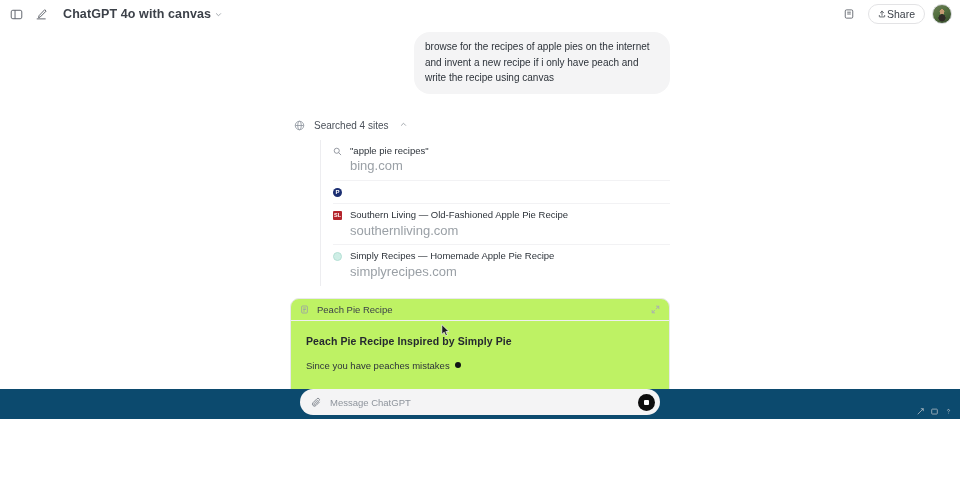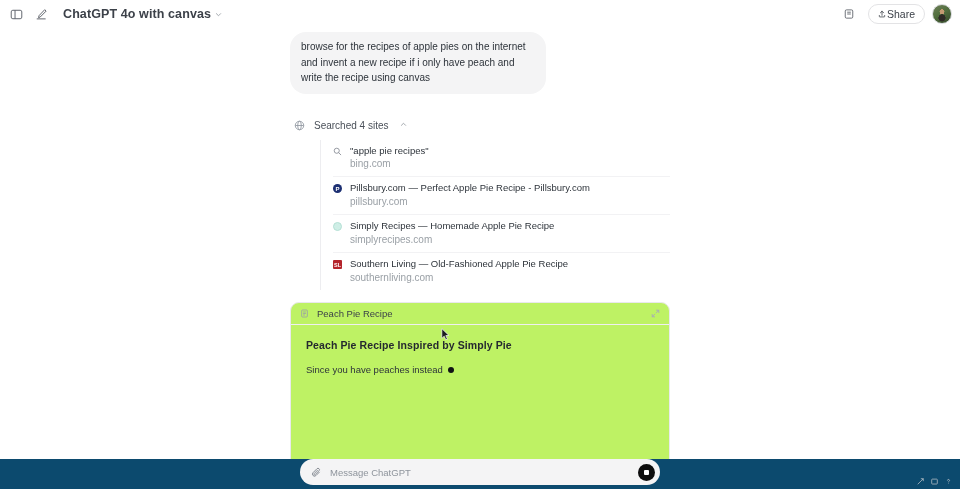--- a/index.html
+++ b/index.html
@@ -3,21 +3,21 @@
 <meta charset="utf-8">
 <style>
   * { box-sizing: border-box; margin: 0; padding: 0; }
   html, body {
     width: 960px; height: 489px;
     background: #ffffff;
     font-family: "Liberation Sans", sans-serif;
     color: #2d333a;
     overflow: hidden;
   }
-  #app { position: relative; width: 960px; height: 489px; display: flex; flex-direction: column; }
+  #app { position: relative; width: 960px; height: 419px; display: flex; flex-direction: column; }
 
   
   .topbar {
     height: 28px; flex: 0 0 28px;
     display: flex; align-items: center;
     padding: 0 8px 0 6px;
     background: #ffffff;
   }
   .icon-btn {
     width: 20px; height: 20px;
@@ -50,21 +50,21 @@
       linear-gradient(150deg, #6f7f5a 0%, #53703f 42%, #35492a 100%);
     border: 1px solid #d8dadd;
   }
 
   
   .scroll {
     flex: 1 1 auto; position: relative; overflow: hidden;
   }
   .thread { width: 380px; margin: 0 auto; padding-top: 4px; }
 
-  .user-row { display: flex; }
+  .user-row { display: flex; justify-content: flex-end; }
   .user-bubble {
     max-width: 256px;
     background: #f4f4f5;
     border-radius: 16px;
     padding: 7px 11px 8px;
     font-size: 10px; line-height: 1.55; color: #2d333a;
   }
 
   .assistant { margin-top: 26px; padding-left: 0; }
 
@@ -93,21 +93,21 @@
   .fav.southern {
     border-radius: 1px; background: #b4252c;
     color: #fff; font-size: 5.5px; font-weight: 700;
     display: flex; align-items: center; justify-content: center;
   }
   .fav.simply {
     border-radius: 50%; background: #cfeee6;
     border: 1px solid #b4e0d5;
   }
   .rtitle { font-size: 9.5px; color: #2d333a; line-height: 1.25; }
-  .rurl { font-size: 10px; color: #9aa0a6; margin-top: 2px; line-height: 1.2; }
+  .rurl { font-size: 13px; color: #9aa0a6; margin-top: 2px; line-height: 1.2; }
 
   
   .canvas-card {
     margin: 12px 0 0 0;
     border: 1px solid #e9e9ec;
     border-radius: 9px;
     background: #bef264;
     overflow: hidden;
     height: 192px;
     display: flex; flex-direction: column;
@@ -243,39 +243,35 @@
               </svg>
             </span>
             <span style="flex:1">
               <span class="rtitle" style="display:block">"apple pie recipes"</span>
               <span class="rurl" style="display:block">bing.com</span>
             </span>
           </div>
 
           <div class="result">
             <span class="fav pillsbury">P</span>
+          </div>
+
+          <div class="result">
+            <span class="fav southern">SL</span>
             <span style="flex:1">
-              <span class="rtitle" style="display:block">Pillsbury.com — Perfect Apple Pie Recipe - Pillsbury.com</span>
-              <span class="rurl" style="display:block">pillsbury.com</span>
+              <span class="rtitle" style="display:block">Southern Living — Old-Fashioned Apple Pie Recipe</span>
+              <span class="rurl" style="display:block">southernliving.com</span>
             </span>
           </div>
 
           <div class="result">
             <span class="fav simply"></span>
             <span style="flex:1">
               <span class="rtitle" style="display:block">Simply Recipes — Homemade Apple Pie Recipe</span>
               <span class="rurl" style="display:block">simplyrecipes.com</span>
-            </span>
-          </div>
-
-          <div class="result">
-            <span class="fav southern">SL</span>
-            <span style="flex:1">
-              <span class="rtitle" style="display:block">Southern Living — Old-Fashioned Apple Pie Recipe</span>
-              <span class="rurl" style="display:block">southernliving.com</span>
             </span>
           </div>
 
         </div>
 
         <div class="canvas-card">
           <div class="canvas-head">
             <span class="doc-ico">
               <svg width="9" height="9" viewBox="0 0 12 12" fill="none" stroke="currentColor" stroke-width="1.1">
                 <rect x="2.2" y="1.3" width="7.6" height="9.4" rx="1.2"></rect>
@@ -290,21 +286,21 @@
                 <path d="M7.2 1.6h3.2v3.2"></path>
                   <path d="M10.4 1.6L7 5"></path>
                 <path d="M4.8 10.4H1.6V7.2"></path>
                   <path d="M1.6 10.4L5 7"></path>
               </svg>
             </span>
           </div>
           <div class="canvas-body">
             <div class="canvas-h1">Peach Pie Recipe Inspired by Simply Pie</div>
             <div class="canvas-p">
-              <span>Since you have peaches instead</span>
+              <span>Since you have peaches mistakes</span>
               <span class="stream-dot"></span>
             </div>
             <span class="cursor">
               <svg width="9" height="13" viewBox="0 0 9 13">
                 <path d="M0.8 0.6 L0.8 10.4 L3.2 8.2 L4.8 11.8 L6.4 11.1 L4.8 7.6 L7.9 7.4 Z" fill="#1b1d20" stroke="#ffffff" stroke-width="0.7"></path>
               </svg>
             </span>
           </div>
         </div>
 

